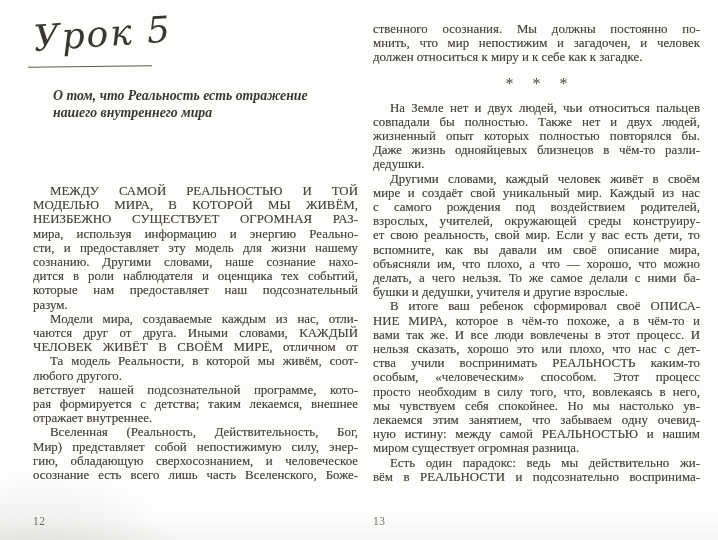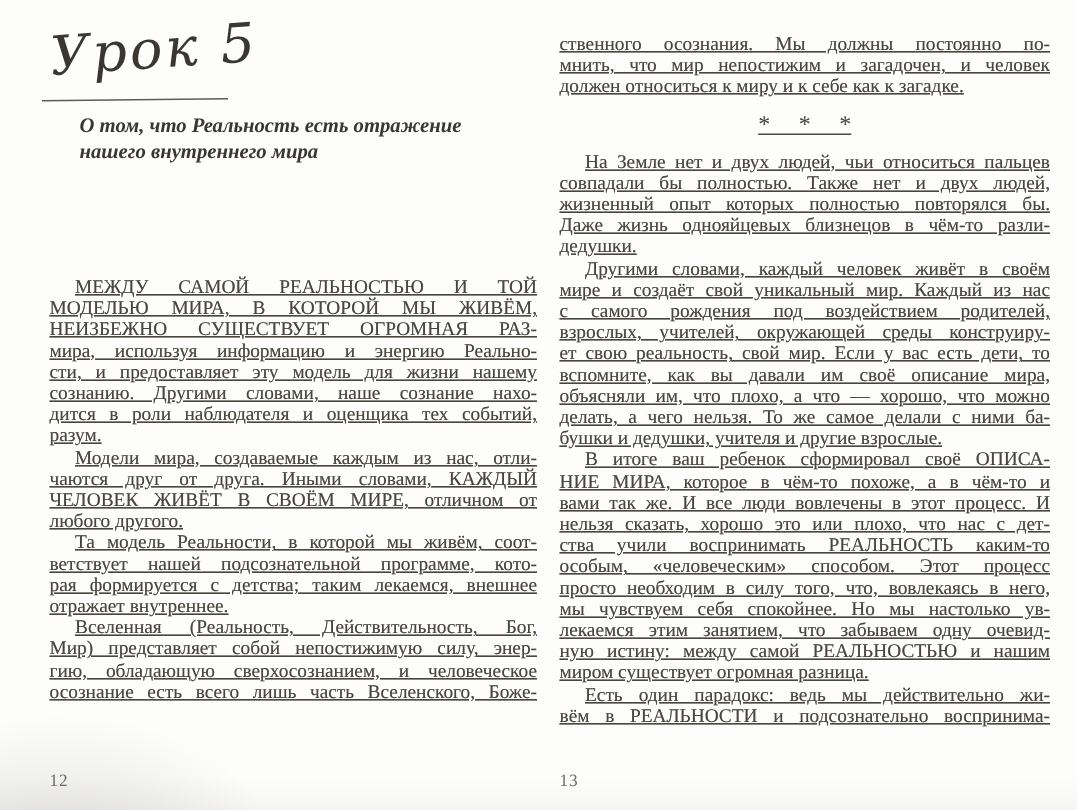--- a/index.html
+++ b/index.html
@@ -41,32 +41,32 @@
     position: absolute;
     top: 66px;
     left: -5px;
     width: 124px;
     height: 1px;
     background: #5f5c56;
     transform: rotate(-0.6deg);
   }
   .subtitle {
     position: absolute;
-    top: 76px;
+    top: 88px;
     left: 20px;
     width: 300px;
     font-weight: bold;
     font-style: italic;
     font-size: 13.8px;
     line-height: 16.5px;
     color: var(--heading_ink, #3a3733);
   }
 
   
-  .body-flow { position: absolute; left: 0; width: 100%; text-decoration: underline; }
+  .body-flow { position: absolute; left: 0; width: 100%; }
   .page.left  .body-flow { top: 184px; }
   .page.right .body-flow { top: 22px; }
   .line {
     font-size: 12.9px;
     line-height: 14.2px;
     text-align: justify;
     text-align-last: justify;
     color: var(--ink, #4a463f);
     text-shadow: 0 0 0.35px rgba(83,78,70,0.55);
   }
@@ -131,26 +131,27 @@
     </div>
 
     <div class="body-flow">
         <div class="line indent">МЕЖДУ САМОЙ РЕАЛЬНОСТЬЮ И ТОЙ</div>
         <div class="line">МОДЕЛЬЮ МИРА, В КОТОРОЙ МЫ ЖИВЁМ,</div>
         <div class="line">НЕИЗБЕЖНО СУЩЕСТВУЕТ ОГРОМНАЯ РАЗ-</div>
         <div class="line">мира, используя информацию и энергию Реально-</div>
         <div class="line">сти, и предоставляет эту модель для жизни нашему</div>
         <div class="line">сознанию. Другими словами, наше сознание нахо-</div>
         <div class="line">дится в роли наблюдателя и оценщика тех событий,</div>
+        <div class="line">которые нам предоставляет наш подсознательный</div>
         <div class="line last">разум.</div>
         <div class="line indent">Модели мира, создаваемые каждым из нас, отли-</div>
         <div class="line">чаются друг от друга. Иными словами, КАЖДЫЙ</div>
         <div class="line">ЧЕЛОВЕК ЖИВЁТ В СВОЁМ МИРЕ, отличном от</div>
+        <div class="line indent">Та модель Реальности, в которой мы живём, соот-</div>
         <div class="line last">любого другого.</div>
-        <div class="line indent">Та модель Реальности, в которой мы живём, соот-</div>
         <div class="line">ветствует нашей подсознательной программе, кото-</div>
         <div class="line">рая формируется с детства; таким лекаемся, внешнее</div>
         <div class="line last">отражает внутреннее.</div>
         <div class="line indent">Вселенная (Реальность, Действительность, Бог,</div>
         <div class="line">Мир) представляет собой непостижимую силу, энер-</div>
         <div class="line">гию, обладающую сверхосознанием, и человеческое</div>
         <div class="line">осознание есть всего лишь часть Вселенского, Боже-</div>
       </div>
 
     <div class="pagenum">12</div>

